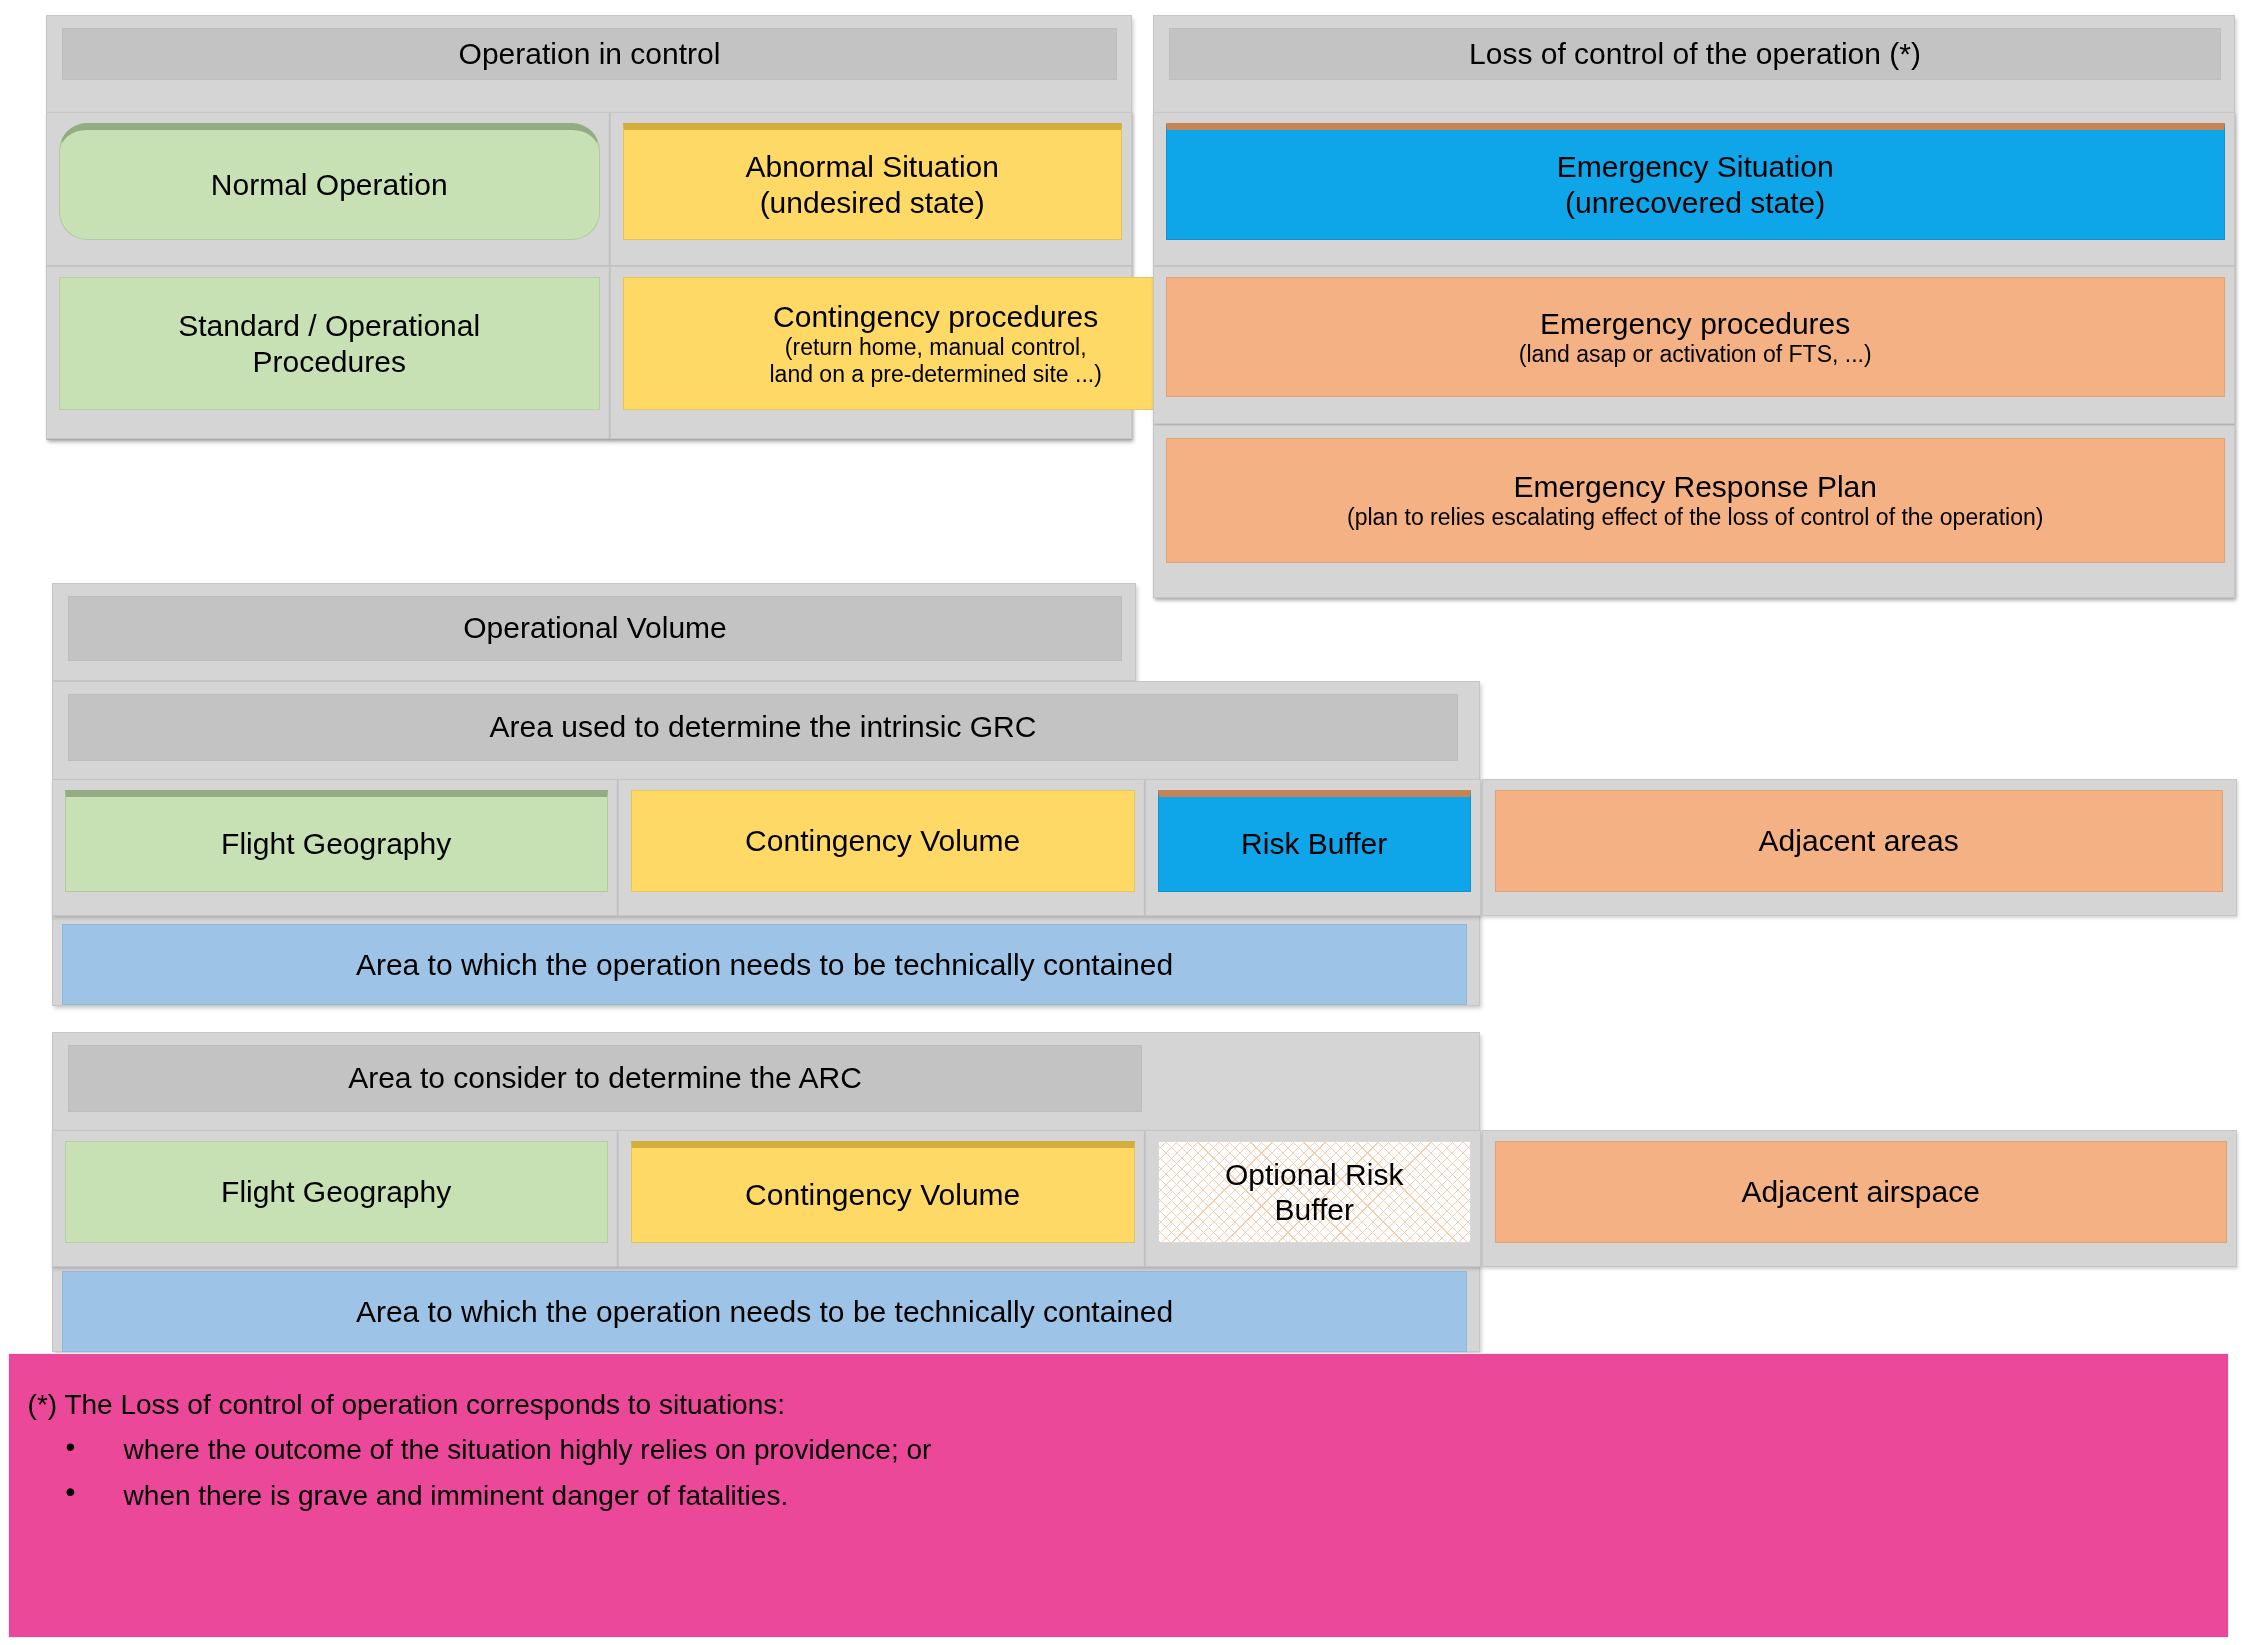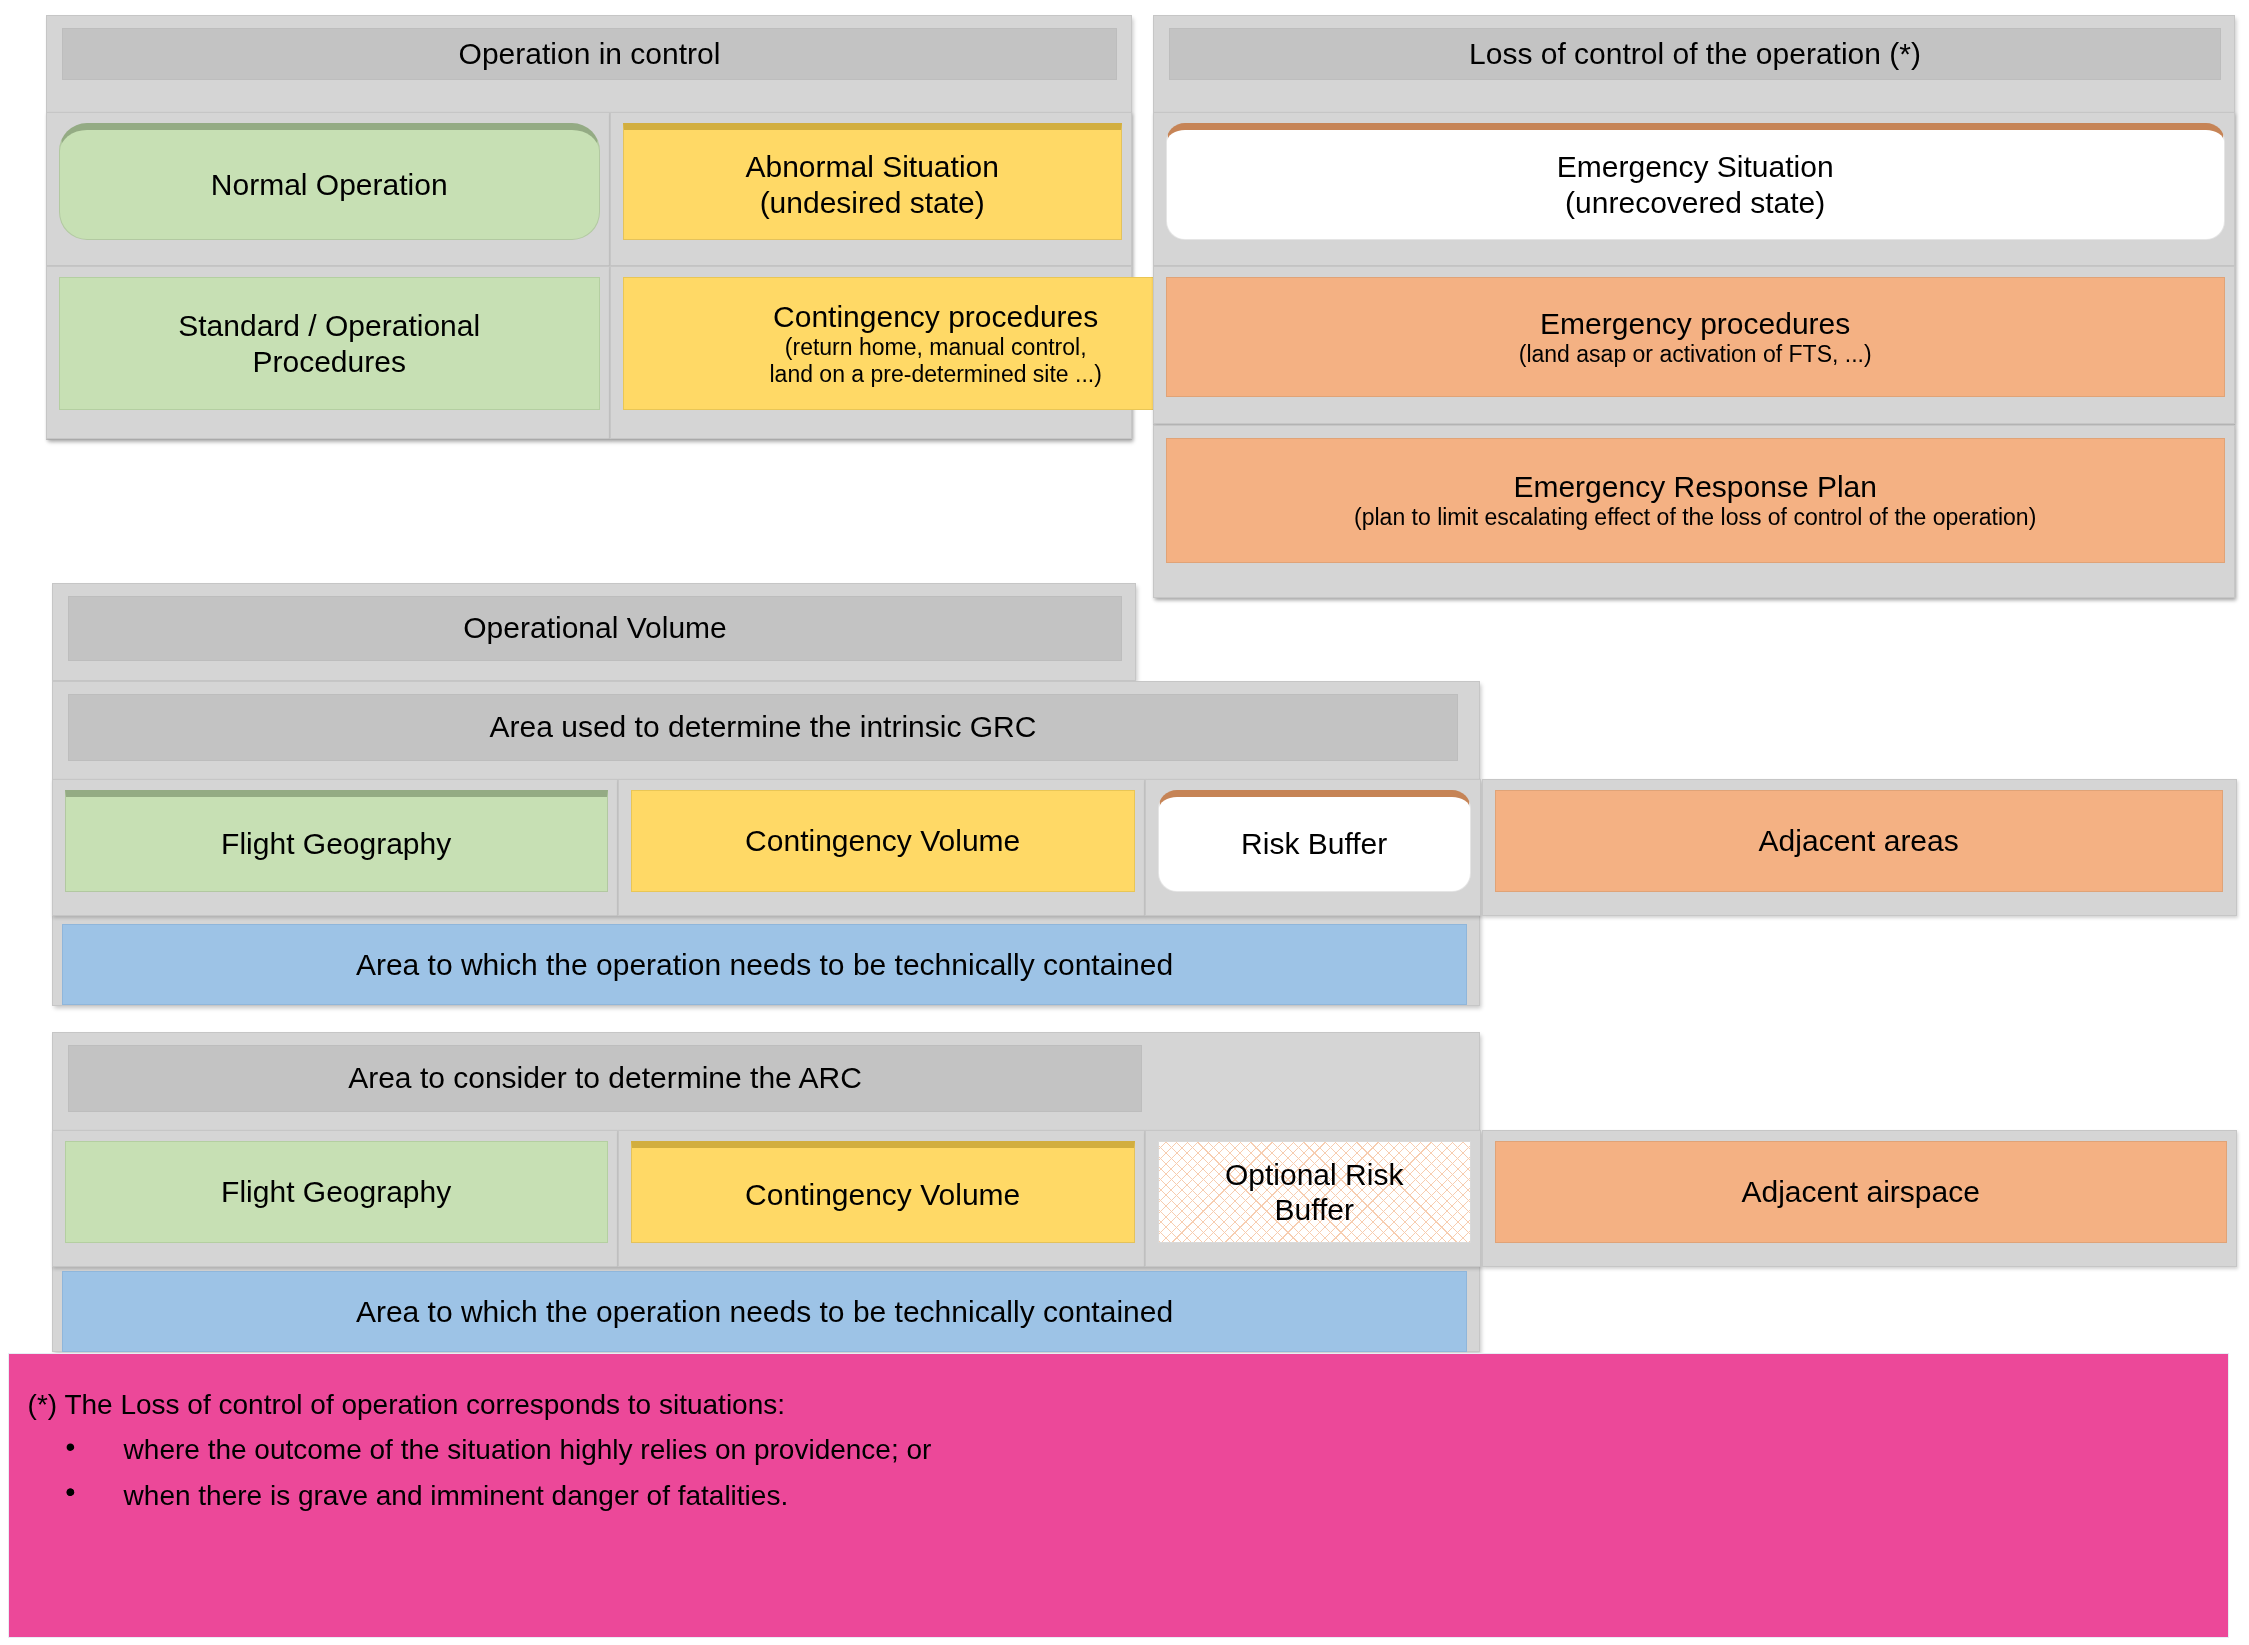--- a/index.html
+++ b/index.html
@@ -40,21 +40,21 @@
   .hdr {
     background: #c3c3c3;
     border: 0.8px solid #bdbdbd;
     font-size: 30px;
   }
 
   .green  { background: #c7e0b4; border-top: 7.5px solid #94ab84; }
   .green2 { background: #c7e0b4; border: 0.8px solid #b4cfa1; }
   .yellow { background: #ffd966; border-top: 7.5px solid #d2ae3f; }
   .yellow2{ background: #ffd966; border: 0.8px solid #e9c655; }
-  .orange { background: #ffffff; border-top: 7.5px solid #c68456; border-radius: 19px; }
+  .orange { background: #0ea5e9; border-top: 7.5px solid #c68456; }
   .orange2{ background: #f4b183; border: 0.8px solid #e0a377; }
   .blue   { background: #9dc3e6; border: 0.8px solid #8fb6db; }
   .hatch  {
     background-color: #ffffff;
     background-image:
       repeating-linear-gradient(45deg,  #f7cdb0 0 0.8px, transparent 0.8px 7.5px),
       repeating-linear-gradient(-45deg, #f7cdb0 0 0.8px, transparent 0.8px 7.5px);
     border: 0.8px solid #d9d9d9;
   }
 
@@ -133,21 +133,21 @@
 <div class="shell flat" style="left:1153px; top:266px; width:1082px; height:158px;">
   <div class="inner orange2 two-line" style="left:11.7px; top:10px; width:1059px; height:120px;">
     <span class="l1 t-main">Emergency procedures</span>
     <span class="l2 t-sub">(land asap or activation of FTS, ...)</span>
   </div>
 </div>
 
 <div class="shell flat" style="left:1153px; top:425px; width:1082px; height:173px;">
   <div class="inner orange2 two-line" style="left:11.7px; top:11.7px; width:1059px; height:125px;">
     <span class="l1 t-main">Emergency Response Plan</span>
-    <span class="l2 t-sub">(plan to limit escalating effect of the loss of control of the operation)</span>
+    <span class="l2 t-sub">(plan to relies escalating effect of the loss of control of the operation)</span>
   </div>
 </div>
 
 <div class="shell" style="left:52px; top:583px; width:1084px; height:98px;">
   <div class="inner hdr t-main" style="left:15px; top:11.7px; width:1054px; height:65px;">Operational Volume</div>
 </div>
 
 <div class="shell" style="left:52px; top:681px; width:1428px; height:325px;">
   <div class="inner hdr t-main" style="left:15px; top:11.7px; width:1390px; height:67px;">Area used to determine the intrinsic GRC</div>
 </div>

